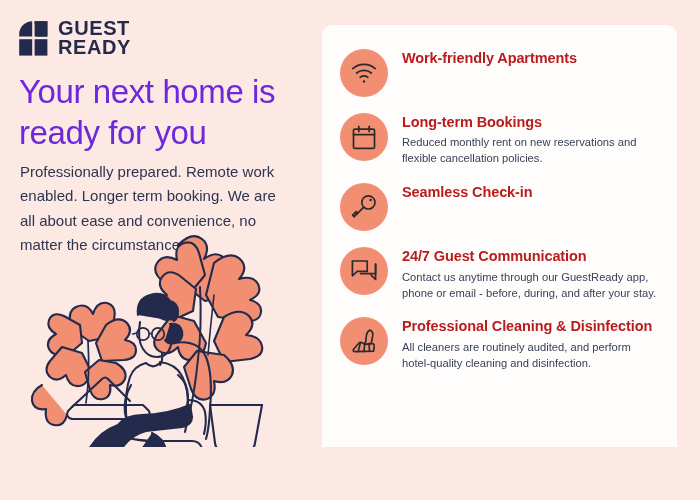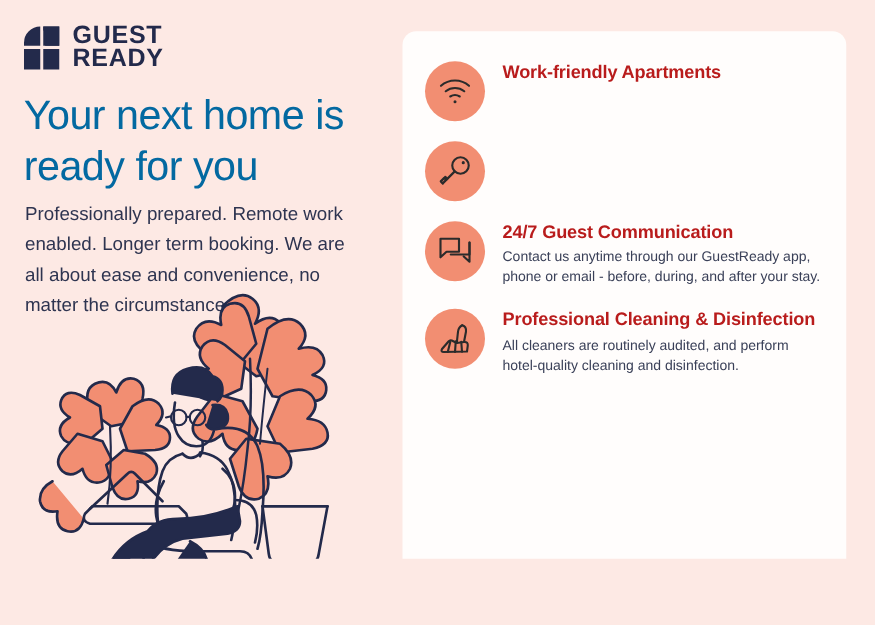--- a/index.html
+++ b/index.html
@@ -58,21 +58,21 @@
   .headline {
     position: absolute;
     left: 19px;
     top: 72px;
     width: 290px;
     margin: 0;
     font-size: 33px;
     line-height: 1.24;
     font-weight: 300;
     letter-spacing: -0.4px;
-    color: #0369a1;
+    color: #6d28d9;
     font-family: "Liberation Sans", sans-serif;
   }
   .subcopy {
     position: absolute;
     left: 20px;
     top: 160px;
     width: 272px;
     margin: 0;
     font-size: 15px;
     line-height: 1.62;
@@ -274,32 +274,47 @@
             <path d="M5.6 11 A12 12 0 0 1 20.4 11"></path>
             <path d="M9.2 15.2 A7 7 0 0 1 16.8 15.2"></path>
             <circle cx="13" cy="19.4" r="1.2" fill="#2b2b2b" stroke="none"></circle>
           </svg>
         </div>
         <div class="feature-body">
           <p class="feature-title">Work-friendly Apartments</p>
         </div>
       </div>
 
+      <div class="feature">
+        <div class="feature-icon">
+          <svg width="24" height="25" viewBox="0 0 24 25" fill="none" stroke="#2b2b2b" stroke-width="1.7" stroke-linecap="round" stroke-linejoin="round">
+            <rect x="1.5" y="4.2" width="21" height="19.2" rx="1.4"></rect>
+            <path d="M1.5 9.6 H22.5"></path>
+            <path d="M6.8 1.4 V6.6"></path>
+            <path d="M17.2 1.4 V6.6"></path>
+          </svg>
+        </div>
+        <div class="feature-body">
+          <p class="feature-title">Long-term Bookings</p>
+          <p class="feature-desc">Reduced monthly rent on new reservations and flexible cancellation policies.</p>
+        </div>
+      </div>
 
       <div class="feature">
         <div class="feature-icon">
           <svg width="26" height="26" viewBox="0 0 26 26" fill="none" stroke="#2b2b2b" stroke-width="1.7" stroke-linecap="round" stroke-linejoin="round">
             <circle cx="17.4" cy="8.4" r="6.6"></circle>
             <circle cx="19.6" cy="6.1" r="1.25" fill="#2b2b2b" stroke="none"></circle>
             <path d="M12.8 13.1 L3.2 22.7"></path>
             <path d="M3.2 22.7 L1.6 21.1 L4.4 18.3 L6.0 19.9"></path>
             <path d="M6.8 19.1 L5.2 17.5"></path>
           </svg>
         </div>
         <div class="feature-body">
+          <p class="feature-title">Seamless Check-in</p>
         </div>
       </div>
 
       <div class="feature">
         <div class="feature-icon">
           <svg width="26" height="24" viewBox="0 0 26 24" fill="none" stroke="#2b2b2b" stroke-width="1.7" stroke-linecap="round" stroke-linejoin="round">
             <path d="M1.4 2.0 H16.2 V12.4 H6.2 L1.4 16.8 Z"></path>
             <path d="M9.6 14.6 H24.6 V5.0"></path>
             <path d="M24.6 5.0 V20.4 L20.0 16.2"></path>
           </svg>

